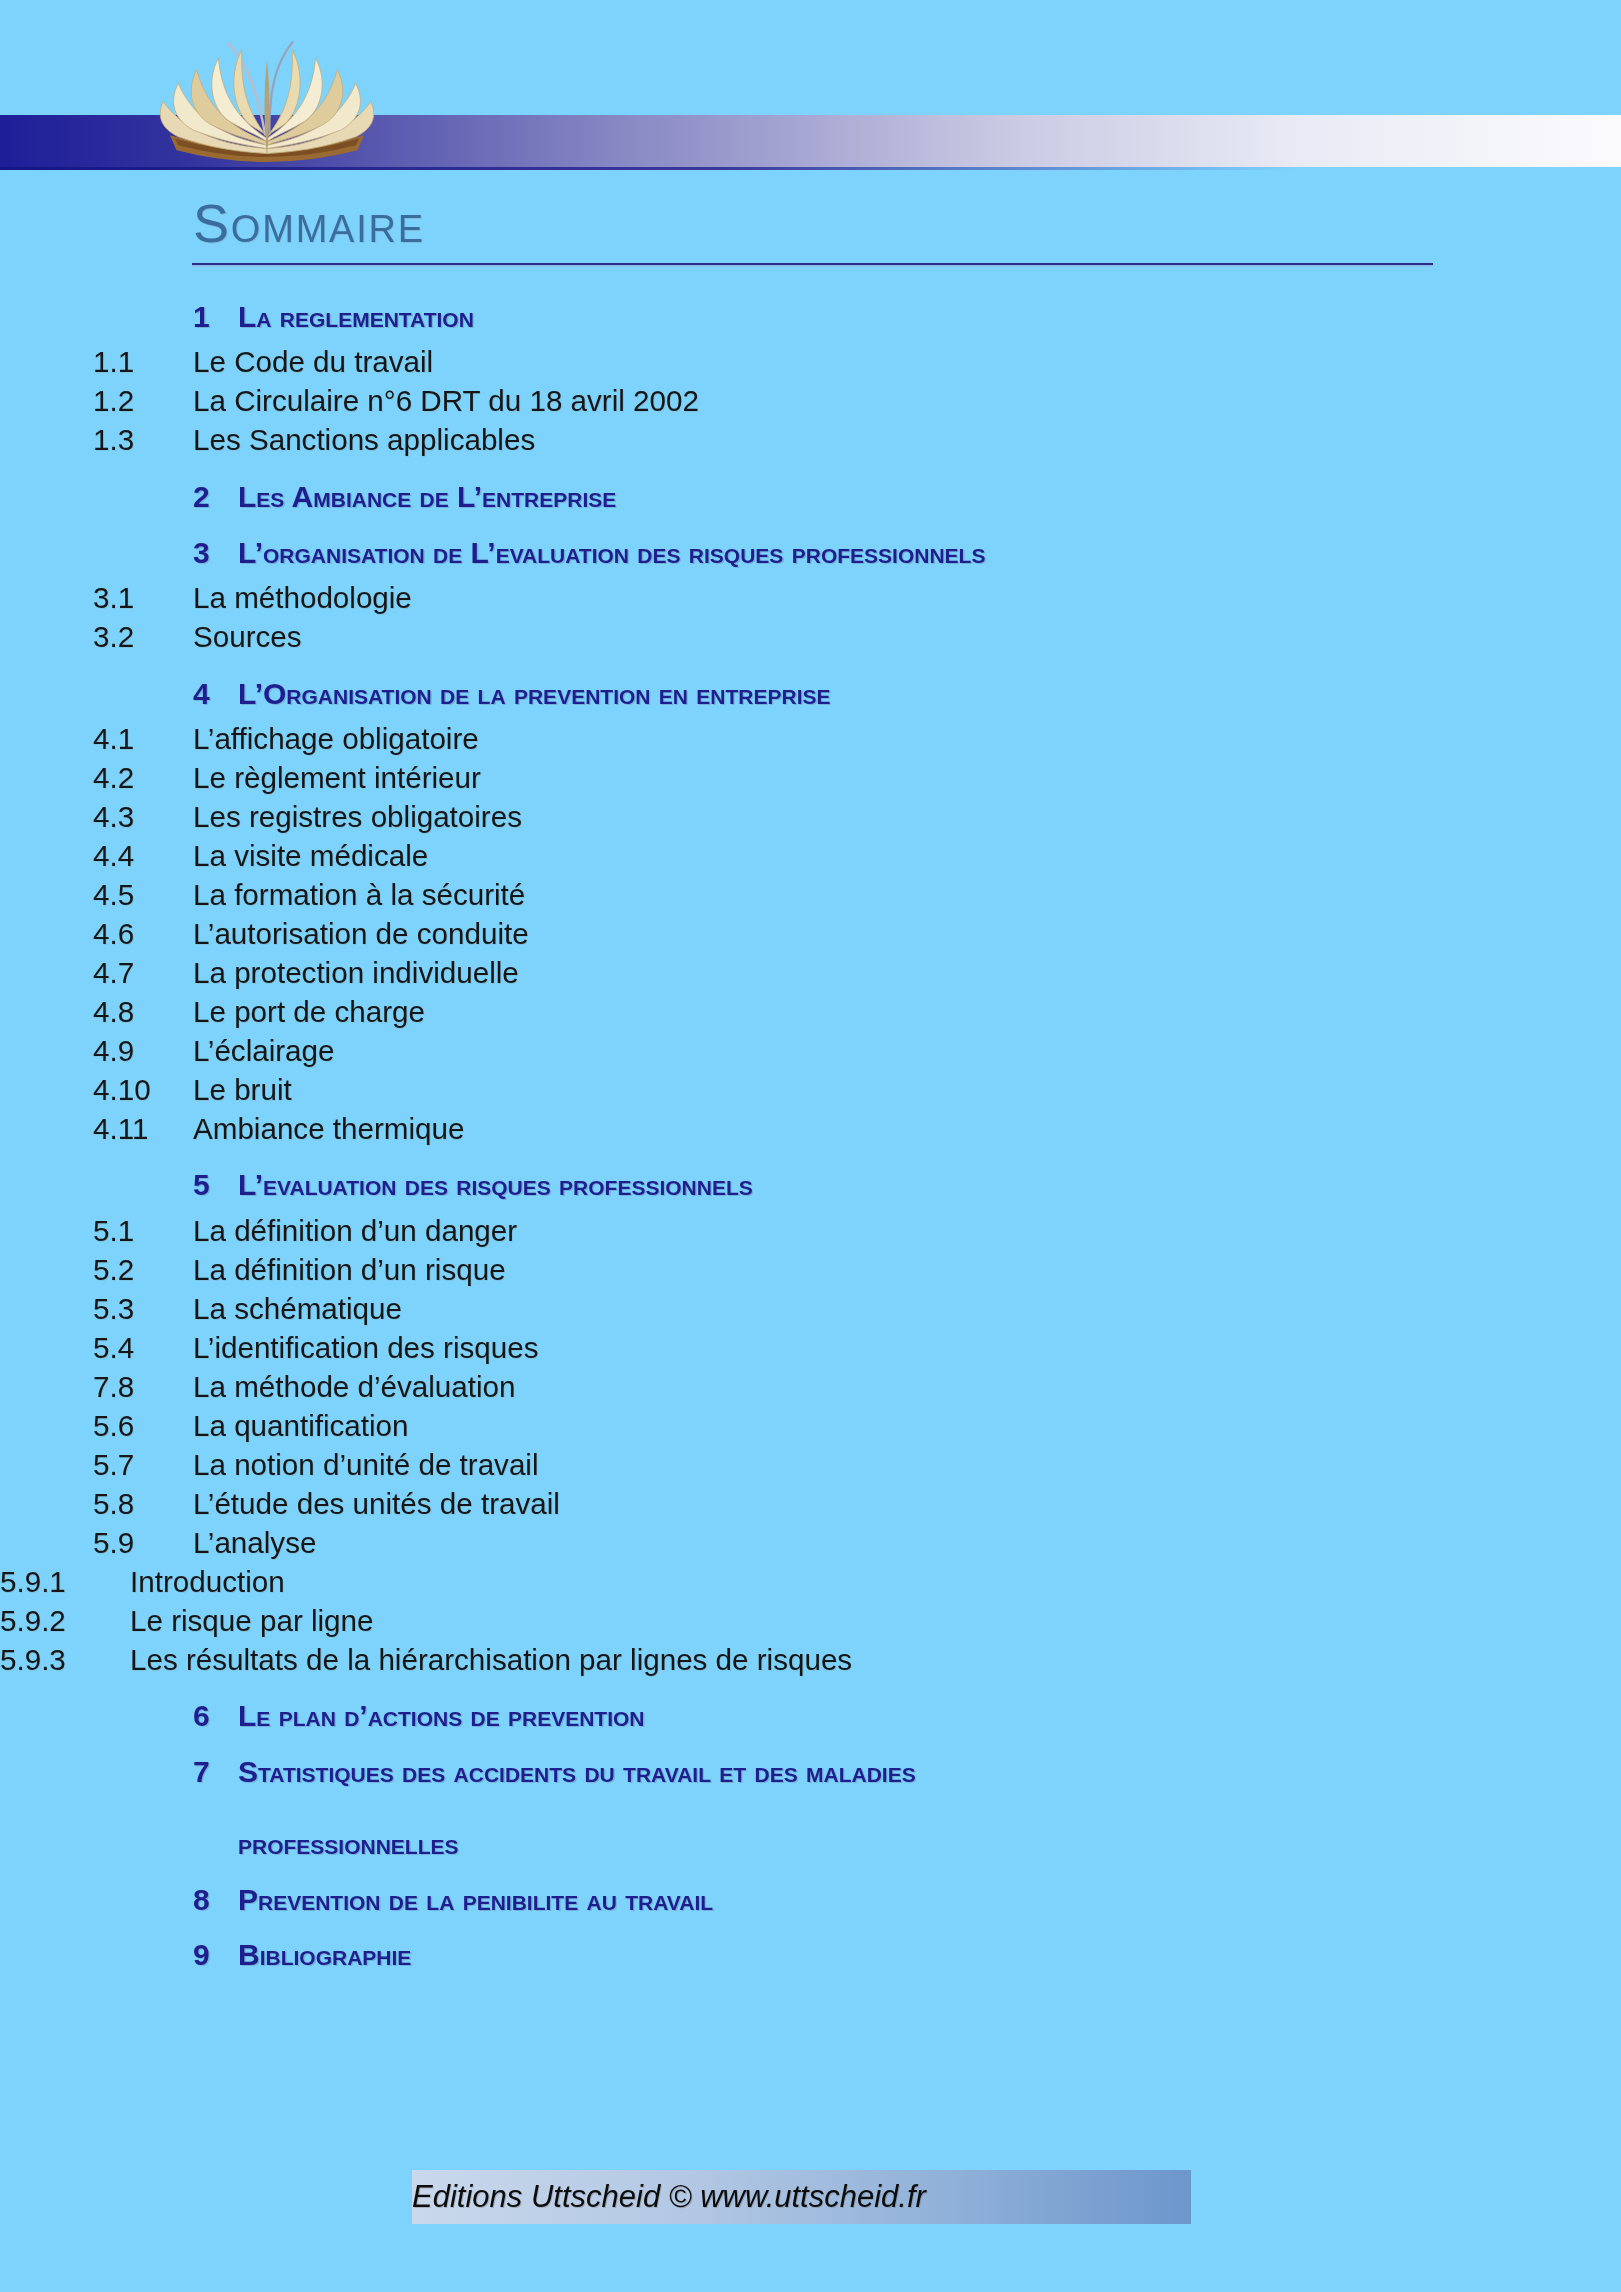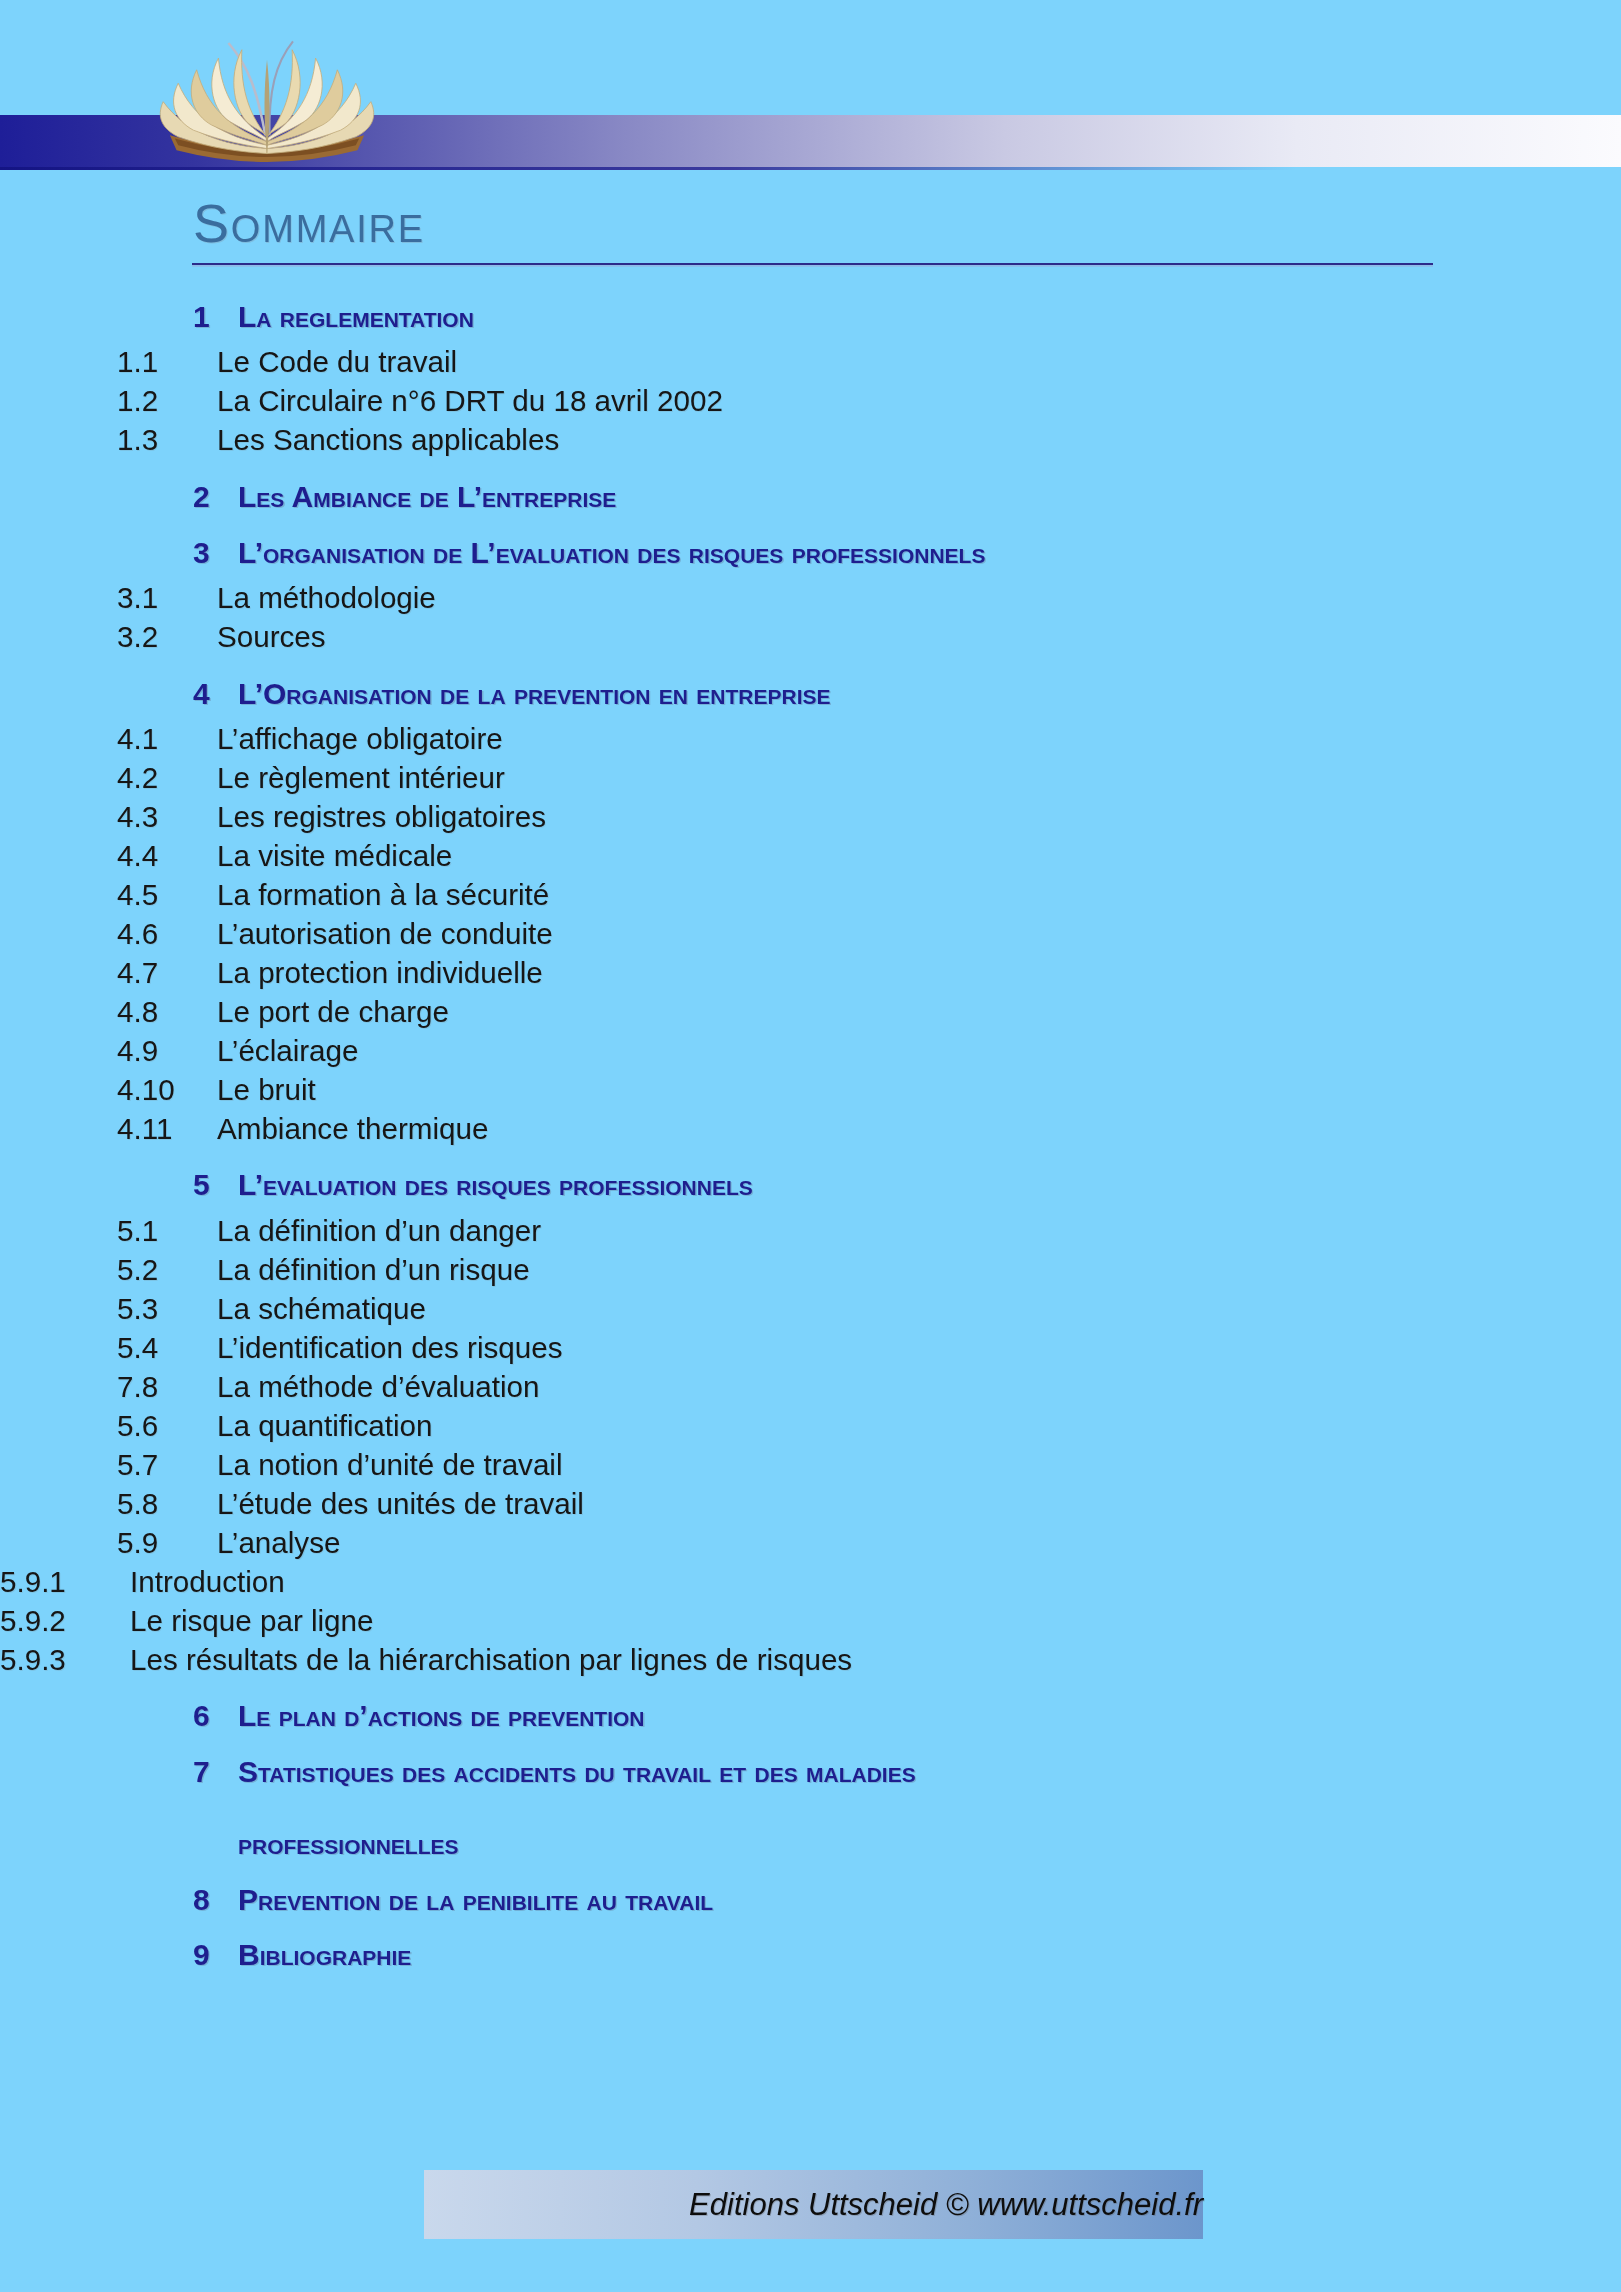--- a/index.html
+++ b/index.html
@@ -40,29 +40,29 @@
   .toc-row .label{flex:1 1 auto;}
   .label .line{display:block;}
   .label .line + .line{margin-top:36px;}
   .lvl1{
     margin:19.7px 0 7.2px 0;padding-left:193px;
     font-size:30px;line-height:36px;font-weight:bold;
     font-variant:small-caps;color:#1e1e8e;
     text-shadow:1.3px 1.3px 0 rgba(90,90,120,0.28);
   }
   .lvl1 .num{width:45px;}
-  .lvl2{padding-left:117px;font-size:29.6px;line-height:39px;color:#161616;}
+  .lvl2{padding-left:93px;font-size:29.6px;line-height:39px;color:#161616;}
   .lvl2 .num{width:100px;}
   .lvl3{font-size:29.6px;line-height:39px;color:#161616;}
   .lvl3 .num{width:130px;}
   
   .footer-band{
-    position:absolute;left:424px;top:2170px;width:779px;height:69px;
+    position:absolute;left:412px;top:2170px;width:779px;height:54px;
     background:linear-gradient(to right,#c9d8ec 0%,#b3c8e4 35%,#8fb0d8 70%,#6c96cc 100%);
-    display:flex;align-items:center;justify-content:flex-end;
+    display:flex;align-items:center;justify-content:flex-start;
   }
   .footer-text{
     font-size:31px;font-style:italic;color:#0d0d0d;
     text-shadow:0.9px 0.9px 0 rgba(90,90,90,0.3);
   }
 </style>
 </head>
 <body>
 
 <div class="page">

